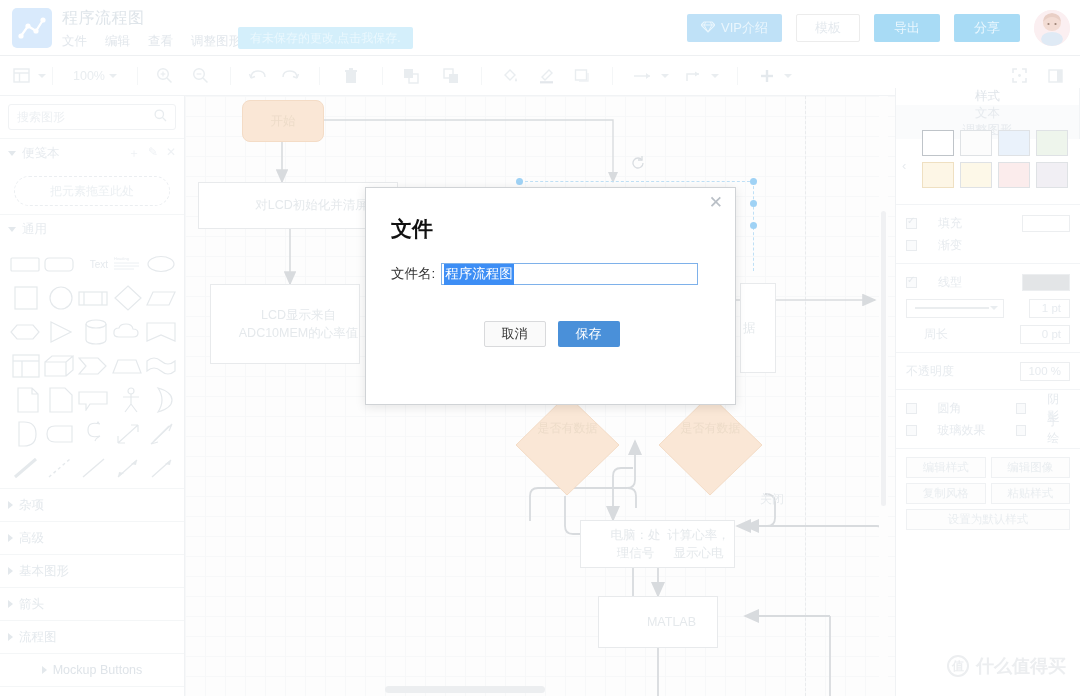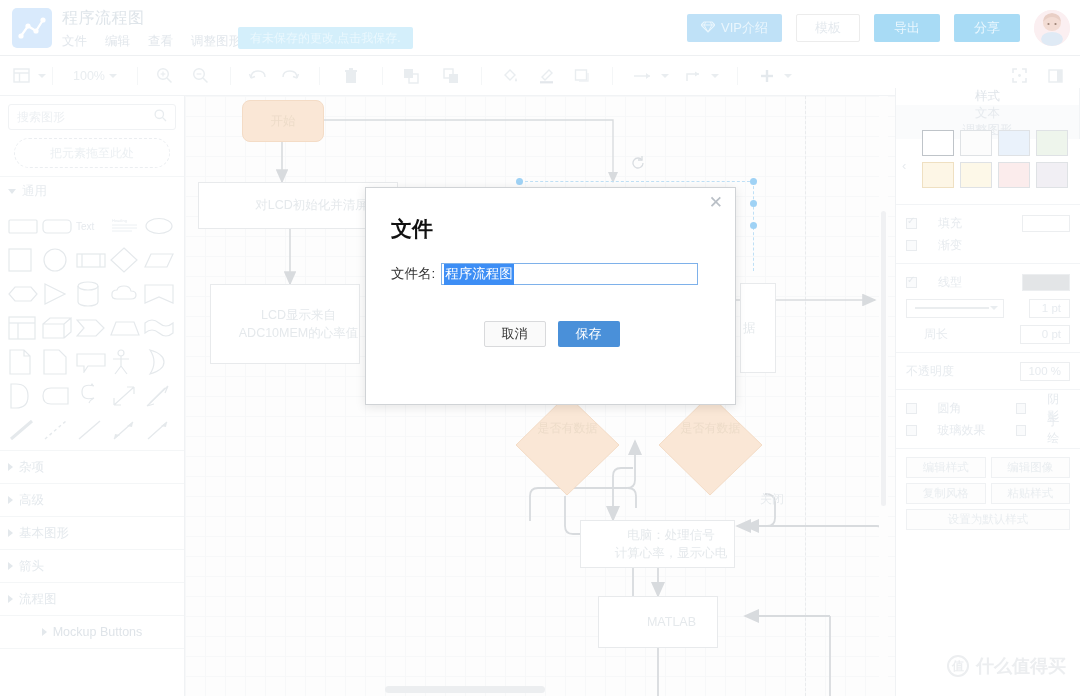--- a/index.html
+++ b/index.html
@@ -52,21 +52,21 @@
   .searchbox .sicon{ margin-left:auto; color:#e8ecef;}
   .sec-head{ height:30px; display:flex; align-items:center; padding:0 8px; font-size:12.5px;
              color:#e7ebef; border-top:1px solid #f4f6f7;}
   .tri{ width:0;height:0;margin-right:6px;}
   .tri.down{border-left:4px solid transparent;border-right:4px solid transparent;border-top:5px solid #e3e8ec;}
   .tri.right{border-top:4px solid transparent;border-bottom:4px solid transparent;border-left:5px solid #e3e8ec;}
   .sec-head .acts{ margin-left:auto; display:flex; gap:8px; color:#eef1f4; font-size:12px;}
   .dropzone{ margin:8px 14px; height:30px; border:1px dashed #ebeef1; border-radius:15px;
              display:flex; align-items:center; justify-content:center; font-size:12px; color:#ecf0f3;}
   .shapegrid{ display:grid; grid-template-columns:repeat(5,1fr); gap:6px 2px; padding:6px 8px;}
-  .shapecell{ height:28px; display:flex; align-items:center; justify-content:flex-start;}
+  .shapecell{ height:28px; display:flex; align-items:center; justify-content:flex-end;}
   .sec-row{ height:33px; display:flex; align-items:center; padding:0 8px; font-size:12.5px;
             color:#e4e9ed; border-top:1px solid #f4f6f7;}
   .sec-row.en{ color:#dfe4e9;justify-content:center; }
 
   
   .canvas{ position:absolute; left:185px; top:96px; width:710px; height:600px;
            background:#fdfdfd; overflow:hidden;}
   .grid{ position:absolute; inset:0;
          background-image:
            linear-gradient(to right, #f7f8f9 1px, transparent 1px),
@@ -332,20 +332,29 @@
   <div class="searchbox">
     <span>搜索图形</span>
     <span class="sicon">
       <svg width="13" height="13" viewBox="0 0 13 13">
           <circle cx="5.3" cy="5.3" r="4.2" fill="none" stroke="#e8ecef" stroke-width="1.3"></circle>
           <line x1="8.4" y1="8.4" x2="12" y2="12" stroke="#e8ecef" stroke-width="1.3"></line>
         </svg>
     </span>
   </div>
 
+  <div class="sec-head">
+    <span class="tri down"></span>
+    <span>便笺本</span>
+    <span class="acts">
+      <span>＋</span>
+      <span>✎</span>
+      <span>✕</span>
+    </span>
+  </div>
   <div class="dropzone">把元素拖至此处</div>
 
   <div class="sec-head">
     <span class="tri down"></span>
     <span>通用</span>
   </div>
 
   <div class="shapegrid">
     <div class="shapecell">
         <svg width="30" height="18">
@@ -637,21 +646,21 @@
   </div>
   <div class="diamond" style="left:473px; top:298px; width:105px; height:102px;">
     <svg width="105" height="102">
         <path d="M52 1 L104 51 L52 101 L1 51 z" fill="#fae7d6" stroke="#f4dcc6" stroke-width="1"></path>
       </svg>
     <span style="position:absolute; left:0; top:26px; width:105px; text-align:center; font-size:12px; color:#eddcc9;">是否有数据</span>
   </div>
 
   <div class="edge-lbl" style="left:575px; top:395px;">关闭</div>
 
-  <div class="node rect" style="left:395px; top:424px; width:155px; height:48px; flex-direction:column;">
+  <div class="node rect" style="left:395px; top:424px; width:155px; height:48px; ">
     <span>电脑：处理信号</span>
     <span>计算心率，显示心电</span>
   </div>
 
   <div class="node rect" style="left:413px; top:500px; width:120px; height:52px;">
     <span>MATLAB</span>
   </div>
 
   <div class="sel-dash" style="left:335px; top:85px; width:235px;"></div>
   <div class="sel-dash-v" style="left:568px; top:85px; height:90px;"></div>

